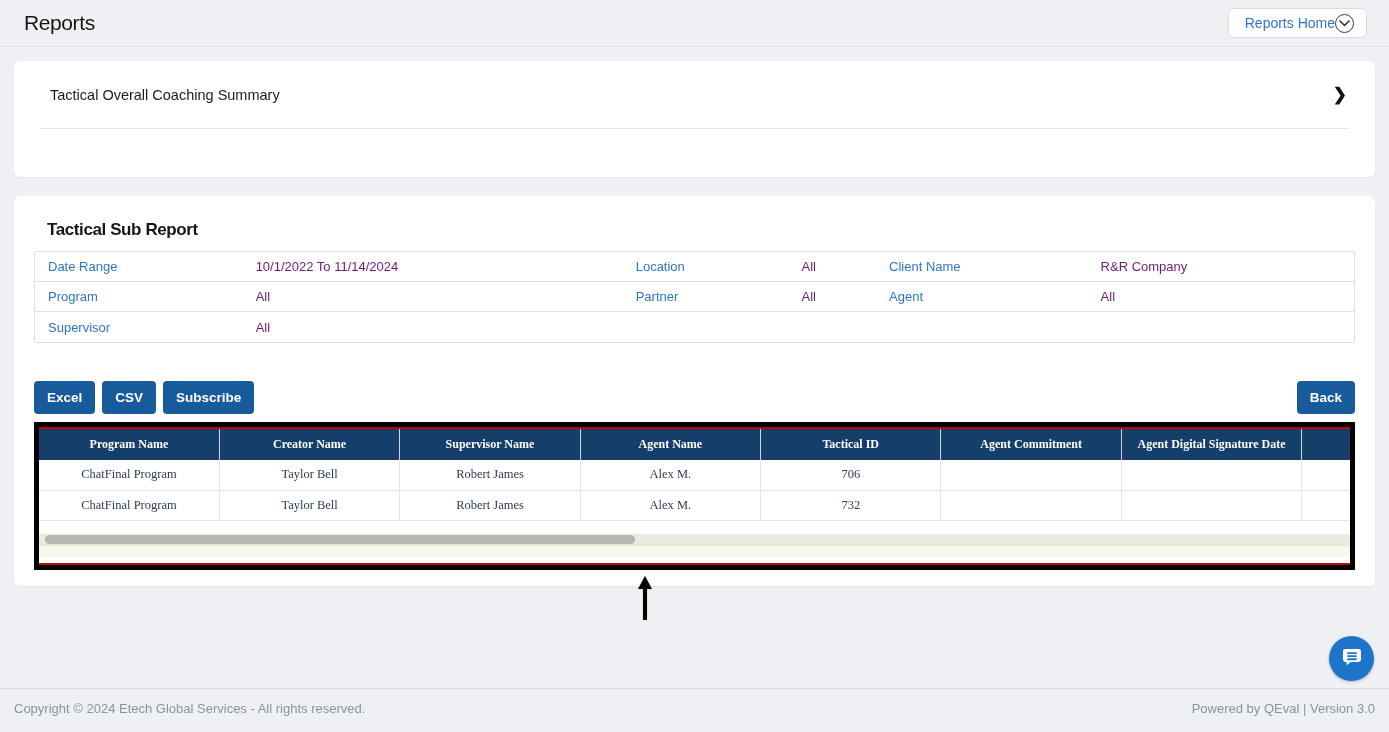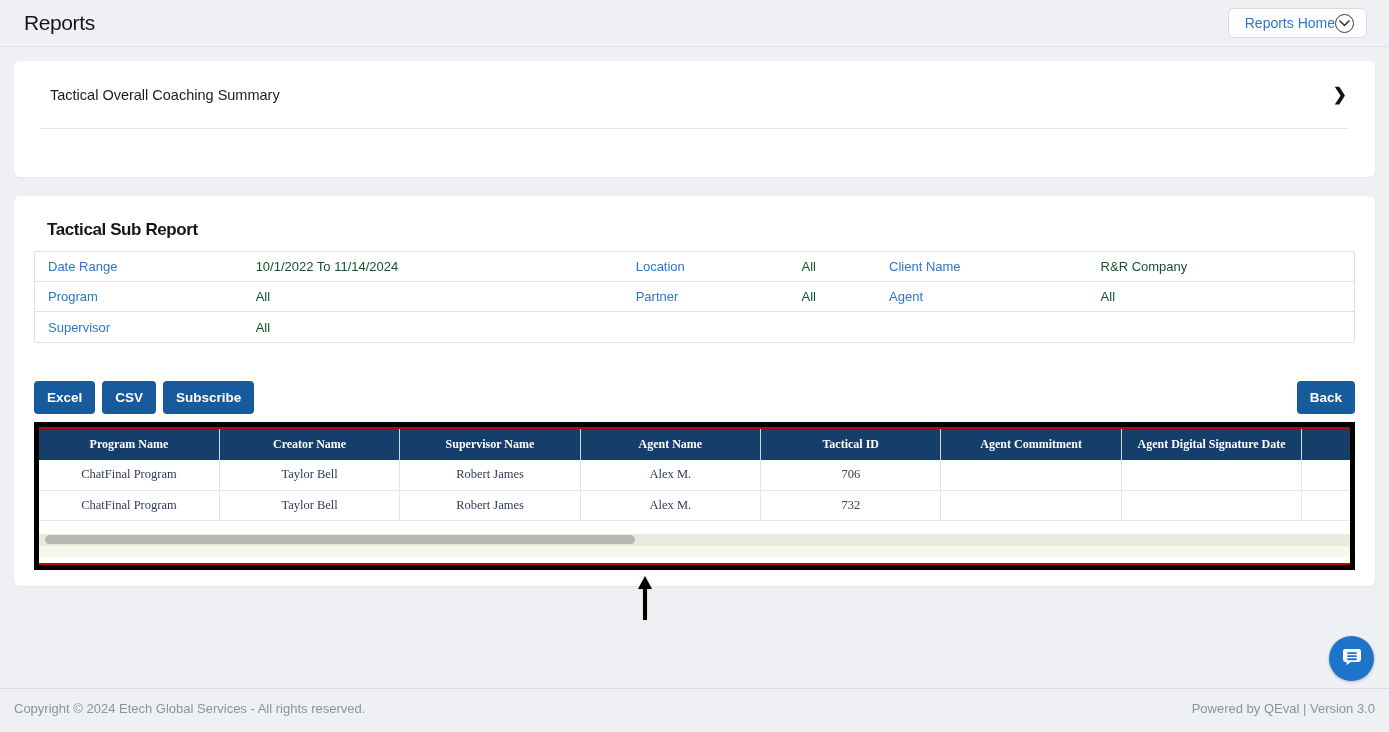--- a/index.html
+++ b/index.html
@@ -78,21 +78,21 @@
     display: grid;
     grid-template-columns: 15.9% 29.1% 12.7% 6.7% 16.2% 1fr;
     align-items: center;
     height: 30px;
     padding-left: 13px;
     font-size: 13px;
     border-bottom: 1px solid #dde1e6;
   }
   .filter-row:last-child { border-bottom: none; }
   .f-label { color: #2e76c9; cursor: pointer; }
-  .f-value { color: #14532d; }
+  .f-value { color: #701a75; }
   
   .actions-row { margin-top: 38px; display: flex; gap: 7px; align-items: flex-end; }
   .actions-spacer { flex: 1; }
   .btn {
     background: #185b9c;
     color: #fff;
     border: none;
     border-radius: 4px;
     font-size: 13.5px;
     font-weight: bold;

